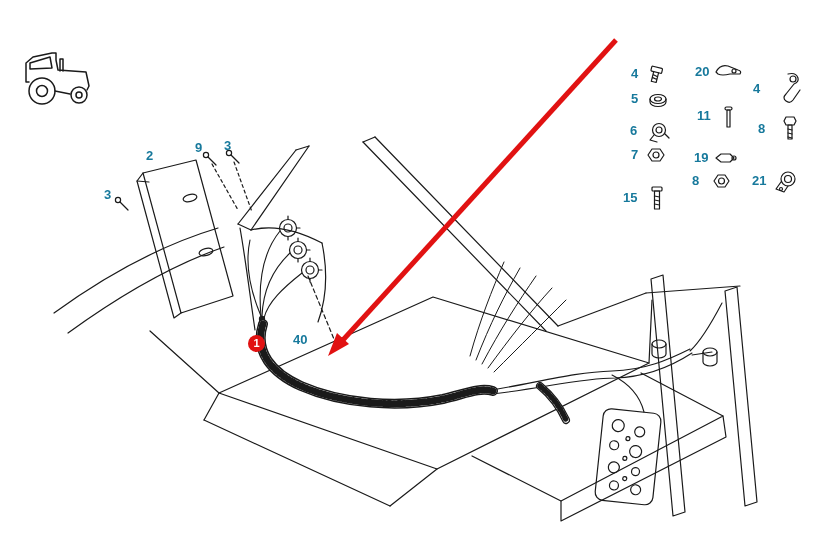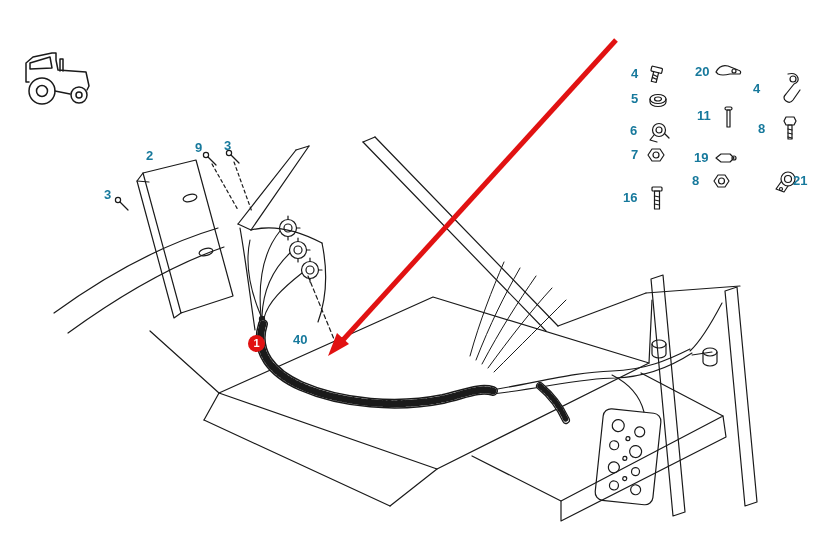--- a/index.html
+++ b/index.html
@@ -226,21 +226,21 @@
   <span class="callout" style="left:146px;top:149px">2</span>
   <span class="callout" style="left:195px;top:141px">9</span>
   <span class="callout" style="left:224px;top:139px">3</span>
   <span class="callout" style="left:104px;top:188px">3</span>
   <span class="callout selected" style="left:248px;top:335px">1</span>
   <span class="callout" style="left:293px;top:333px">40</span>
   <span class="callout" style="left:631px;top:67px">4</span>
   <span class="callout" style="left:631px;top:92px">5</span>
   <span class="callout" style="left:630px;top:124px">6</span>
   <span class="callout" style="left:631px;top:148px">7</span>
-  <span class="callout" style="left:623px;top:191px">16</span>
+  <span class="callout" style="left:623px;top:191px">15</span>
   <span class="callout" style="left:695px;top:65px">20</span>
   <span class="callout" style="left:697px;top:109px">11</span>
   <span class="callout" style="left:694px;top:151px">19</span>
   <span class="callout" style="left:692px;top:174px">8</span>
   <span class="callout" style="left:753px;top:82px">4</span>
   <span class="callout" style="left:758px;top:122px">8</span>
-  <span class="callout" style="left:793px;top:174px">21</span>
+  <span class="callout" style="left:752px;top:174px">21</span>
 </div>
 
 </body></html>

